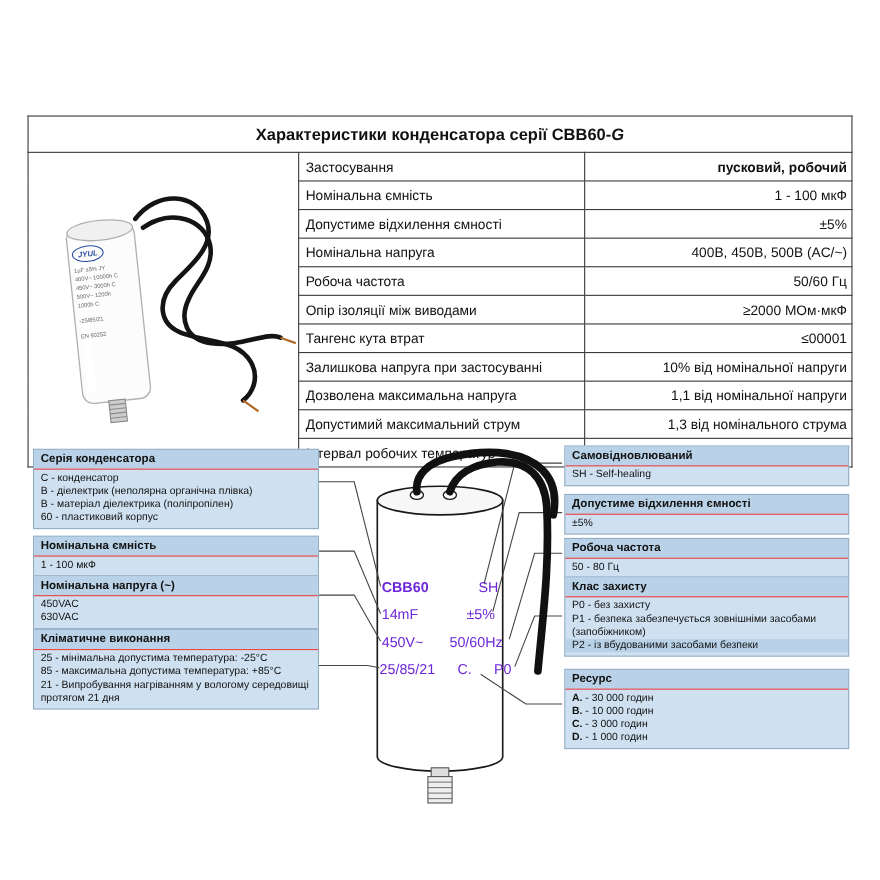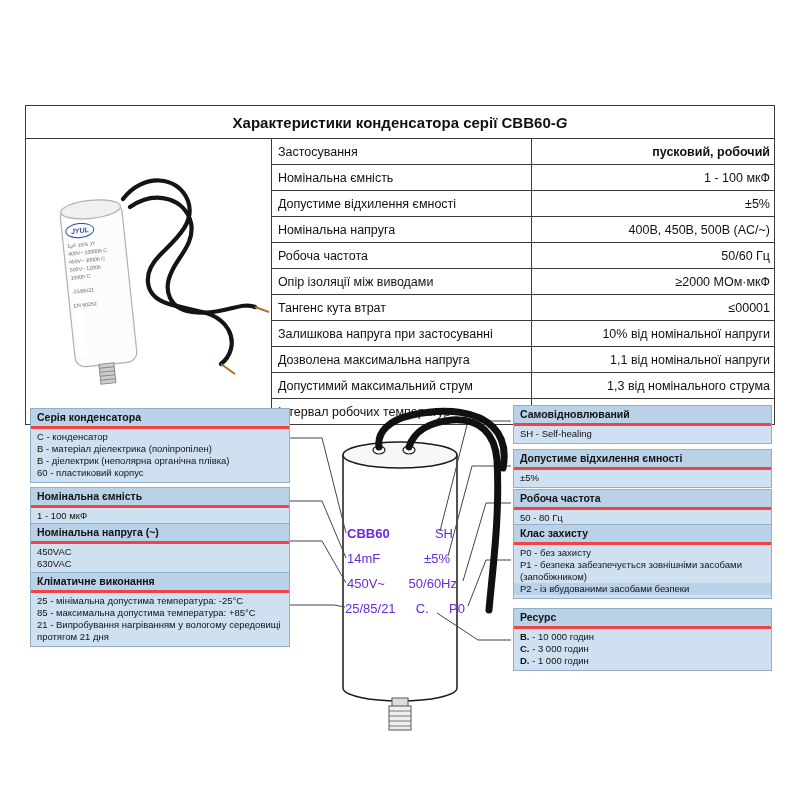--- a/index.html
+++ b/index.html
@@ -16,21 +16,21 @@
   .name-cell{width:256px;font-size:12.5px;padding:2px 6px;height:21px;}
   .val-cell{width:243px;font-size:12.5px;text-align:right;padding:2px 4px;}
   .val-bold{font-weight:bold;}
 
   
   .diagram{position:absolute;left:0;top:400px;width:800px;height:400px;}
   .diagram-svg{position:absolute;left:0;top:0;}
   .callout{position:absolute;background:#cfe1f1;border:1px solid #93afc7;
            font-size:9.5px;line-height:12px;color:#111;padding-bottom:3px;z-index:2;}
   .callout-title{font-weight:bold;font-size:10.5px;line-height:13px;background:#b9d2e8;
-                 padding:2px 6px;border-bottom:3px solid #ef4444;margin-bottom:2px;}
+                 padding:2px 6px;border-bottom:1px solid #ef4444;margin-bottom:2px;}
   .callout-line{padding:0 6px;}
   .callout-line.shaded{background:#b9d2e8;}
   .mark-row{position:absolute;display:flex;justify-content:space-between;
             font-size:13px;line-height:16px;color:#6d28d9;z-index:2;}
   .mark-bold{font-weight:bold;}
 </style>
 </head>
 <body>
 
 <div class="page">
@@ -144,22 +144,22 @@
         <polyline points="511,240 478,240 437,213"></polyline>
       </g>
 
       <path d="M379,47 C377,32 389,20 412,15 C448,7 478,12 493,27 C504,38 506,52 503,68" fill="none" stroke="#111111" stroke-width="7" stroke-linecap="round"></path>
       <path d="M409,47 C414,31 430,22 452,20 C480,18 495,34 497,60 C500,115 493,165 489,210" fill="none" stroke="#111111" stroke-width="7" stroke-linecap="round"></path>
     </svg>
 
     <div class="callout" style="left:30px;top:8px;width:258px">
       <div class="callout-title">Серія конденсатора</div>
       <div class="callout-line">C - конденсатор</div>
+      <div class="callout-line">B - діелектрик (неполярна органічна плівка)</div>
       <div class="callout-line">B - матеріал діелектрика (поліпропілен)</div>
-      <div class="callout-line">B - діелектрик (неполярна органічна плівка)</div>
       <div class="callout-line">60 - пластиковий корпус</div>
     </div>
     <div class="callout" style="left:30px;top:87px;width:258px">
       <div class="callout-title">Номінальна ємність</div>
       <div class="callout-line">1 - 100 мкФ</div>
     </div>
     <div class="callout" style="left:30px;top:123px;width:258px">
       <div class="callout-title">Номінальна напруга (~)</div>
       <div class="callout-line">450VAC</div>
       <div class="callout-line">630VAC</div>
@@ -184,20 +184,21 @@
       <div class="callout-line">50 - 80 Гц</div>
     </div>
     <div class="callout" style="left:513px;top:124px;width:257px">
       <div class="callout-title">Клас захисту</div>
       <div class="callout-line">P0 - без захисту</div>
       <div class="callout-line">P1 - безпека забезпечується зовнішніми засобами (запобіжником)</div>
       <div class="callout-line shaded">P2 - із вбудованими засобами безпеки</div>
     </div>
     <div class="callout" style="left:513px;top:208px;width:257px">
       <div class="callout-title">Ресурс</div>
+      <div class="callout-line"><b>A.</b> <span>- 30 000 годин</span></div>
       <div class="callout-line"><b>B.</b> <span>- 10 000 годин</span></div>
       <div class="callout-line"><b>C.</b> <span>- 3 000 годин</span></div>
       <div class="callout-line"><b>D.</b> <span>- 1 000 годин</span></div>
     </div>
 
     <div class="mark-row" style="left:347px;top:126px;width:106px">
       <span class="mark-bold">CBB60</span>
       <span>SH</span>
     </div>
     <div class="mark-row" style="left:347px;top:151px;width:103px">

